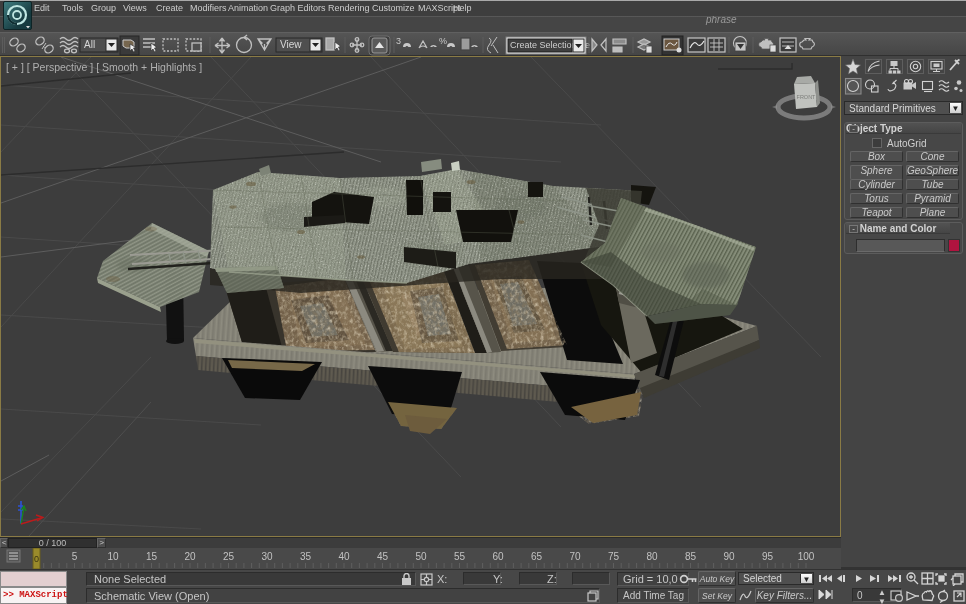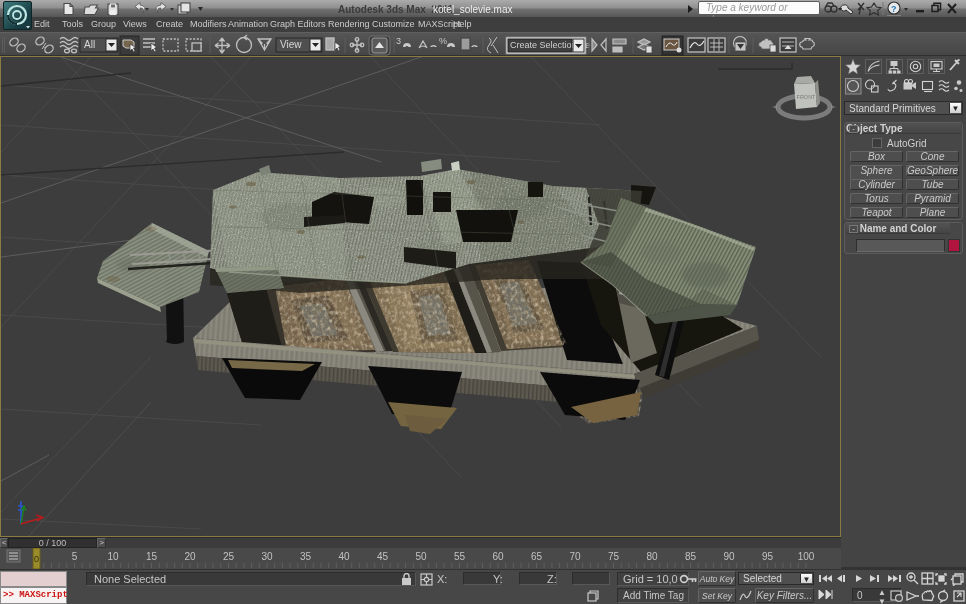--- a/index.html
+++ b/index.html
@@ -1,21 +1,21 @@
 <!DOCTYPE html>
 <html><head>
 <meta charset="utf-8">
 <style>
 html,body{margin:0;padding:0;width:966px;height:604px;overflow:hidden;background:#454545;
   font-family:"Liberation Sans",sans-serif;}
 *{box-sizing:border-box;}
 .abs{position:absolute;}
 #titlebar{position:absolute;left:0;top:0;width:966px;height:17px;
   background:linear-gradient(#ababab,#909090 45%,#707070 55%,#565656);}
-#menubar{position:absolute;left:0;top:17px;width:966px;height:15px;background:#3e3e3e;
+#menubar{position:absolute;left:0;top:1px;width:966px;height:15px;background:#3e3e3e;
   color:#cccccc;font-size:9px;padding-left:33px;}
 .mi{position:absolute;top:2px;}
 #logo{position:absolute;left:3px;top:1px;width:29px;height:29px;
   background:linear-gradient(135deg,#3f7d80,#173b40 70%);border:1px solid #0e2426;border-radius:2px;}
 #toolbar{position:absolute;left:0;top:32px;width:966px;height:24px;
   background:linear-gradient(#555555,#464646);border-top:1px solid #606060;border-bottom:1px solid #303030;}
 #viewport{position:absolute;left:0;top:56px;width:841px;height:481px;
   background:#3d3d3d;border:1px solid #8a7b45;}
 #vplabel{position:absolute;left:5px;top:4px;color:#b0b0b0;font-size:10.5px;white-space:pre;}
 #rightpanel{position:absolute;left:841px;top:56px;width:125px;height:513px;background:#444444;}
@@ -502,20 +502,21 @@
 
   <g fill="none">
     <path d="M20,467 L20,444" stroke="#2b52d6" stroke-width="1.6"></path>
     <path d="M17,449 h5 M17,453 h5" stroke="#2b52d6" stroke-width="1.4"></path>
     <path d="M20,467 L23,450" stroke="#18881b" stroke-width="1.3"></path>
     <path d="M25,454 l-2,-5 -3,4" stroke="#18881b" stroke-width="1.2"></path>
     <path d="M20,467 L40,461" stroke="#bb1b1b" stroke-width="1.5"></path>
     <path d="M35,458 l7,2.5 -6,3.5" stroke="#bb1b1b" stroke-width="1.4"></path>
   </g>
   </svg>
+  <div id="vplabel">[ + ] [ Perspective ] [ Smooth + Highlights ]</div>
 </div>
 
 <div id="rightpanel">
 
   <svg class="ic" style="left:2px;top:1px" width="122" height="40" viewBox="0 0 122 40">
     <g stroke="#cfcfcf" fill="none" stroke-width="1.1">
       <path d="M10,2 l2,5.5 5.5,0.5 -4,3.5 1,5.5 -4.5,-3 -4.5,3 1,-5.5 -4,-3.5 5.5,-0.5 z" fill="#d6d6d6" stroke="#666" stroke-width="0.6"></path>
       <rect x="22.5" y="2.5" width="16" height="14" stroke="#5e5e5e"></rect>
       <path d="M25,14.5 q1.5,-8.5 11.5,-10.5 M25,14.5 q3,-5.5 11.5,-6.5"></path>
       <rect x="43.5" y="2.5" width="16" height="14" stroke="#5e5e5e"></rect>
@@ -728,20 +729,21 @@
 
 </div>
 
 <div id="statusbar">
 
   <div class="abs" style="left:0px;top:1px;width:67px;height:16px;background:#e3cfd0;border:1px solid #8a8a8a"></div>
   <div class="abs" style="left:0px;top:17px;width:67px;height:17px;background:#f7f3f3;border:1px solid #8a8a8a;
        color:#cc1111;font-size:9px;font-weight:bold;font-family:'Liberation Mono',monospace;line-height:15px;padding-left:2px;white-space:nowrap">&gt;&gt; MAXScript</div>
 
   <div class="fld" style="left:70px;top:2px;width:330px;height:14px;line-height:13px;padding-left:7px">None Selected</div>
+  <div class="fld" style="left:70px;top:18px;width:514px;height:15px;line-height:14px;padding-left:7px;background:#424242">Schematic View (Open)</div>
 
   <svg class="ic" style="left:401px;top:3px" width="34" height="13" viewBox="0 0 34 13">
     <rect x="1" y="5" width="9" height="7" fill="#c9c9c9"></rect>
     <path d="M3,5 v-2 a2.5,2.5 0 0 1 5,0 v2" stroke="#c9c9c9" fill="none" stroke-width="1.4"></path>
     <rect x="20" y="1" width="11" height="11" fill="none" stroke="#c9c9c9" stroke-width="1.2"></rect>
     <circle cx="25.5" cy="6.5" r="2.2" fill="none" stroke="#c9c9c9" stroke-width="1.2"></circle>
     <path d="M25.5,1 v3 M25.5,9 v3 M20,6.5 h3 M28,6.5 h3" stroke="#c9c9c9" stroke-width="1.2"></path>
   </svg>
   <div class="txt" style="left:437px;top:3px">X:</div>
   <div class="fld" style="left:447px;top:2px;width:38px;height:13px"></div>

